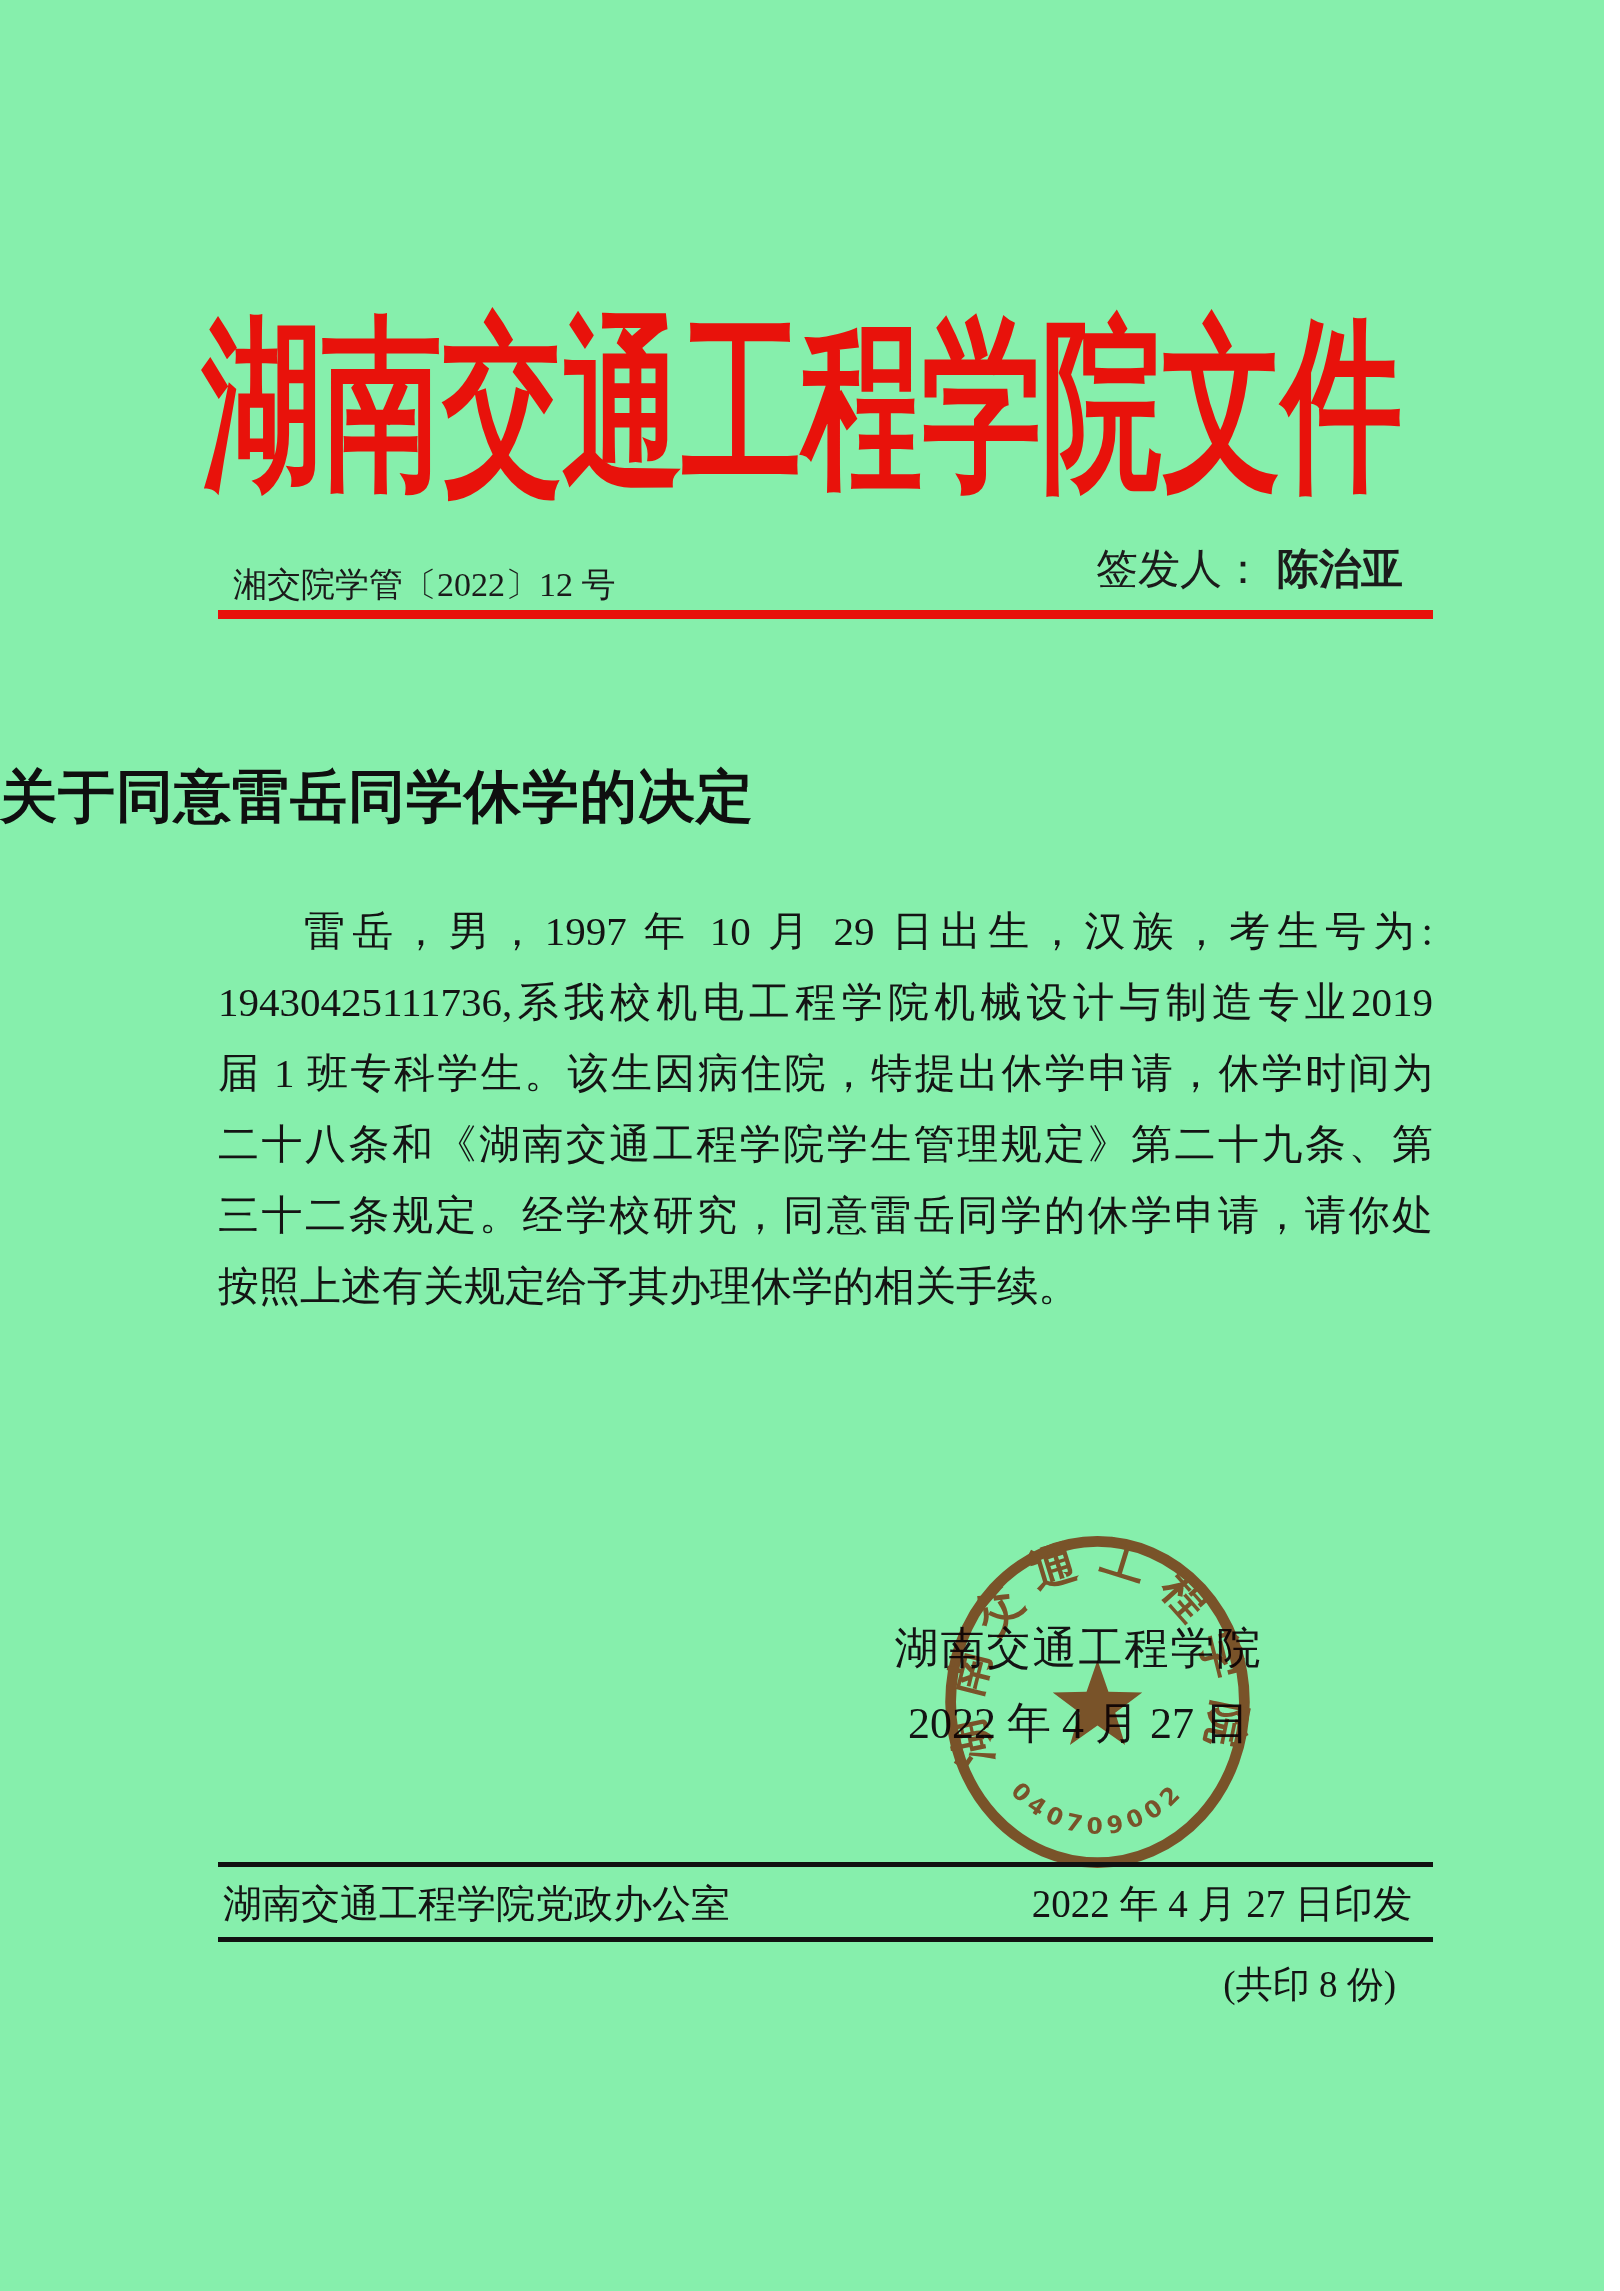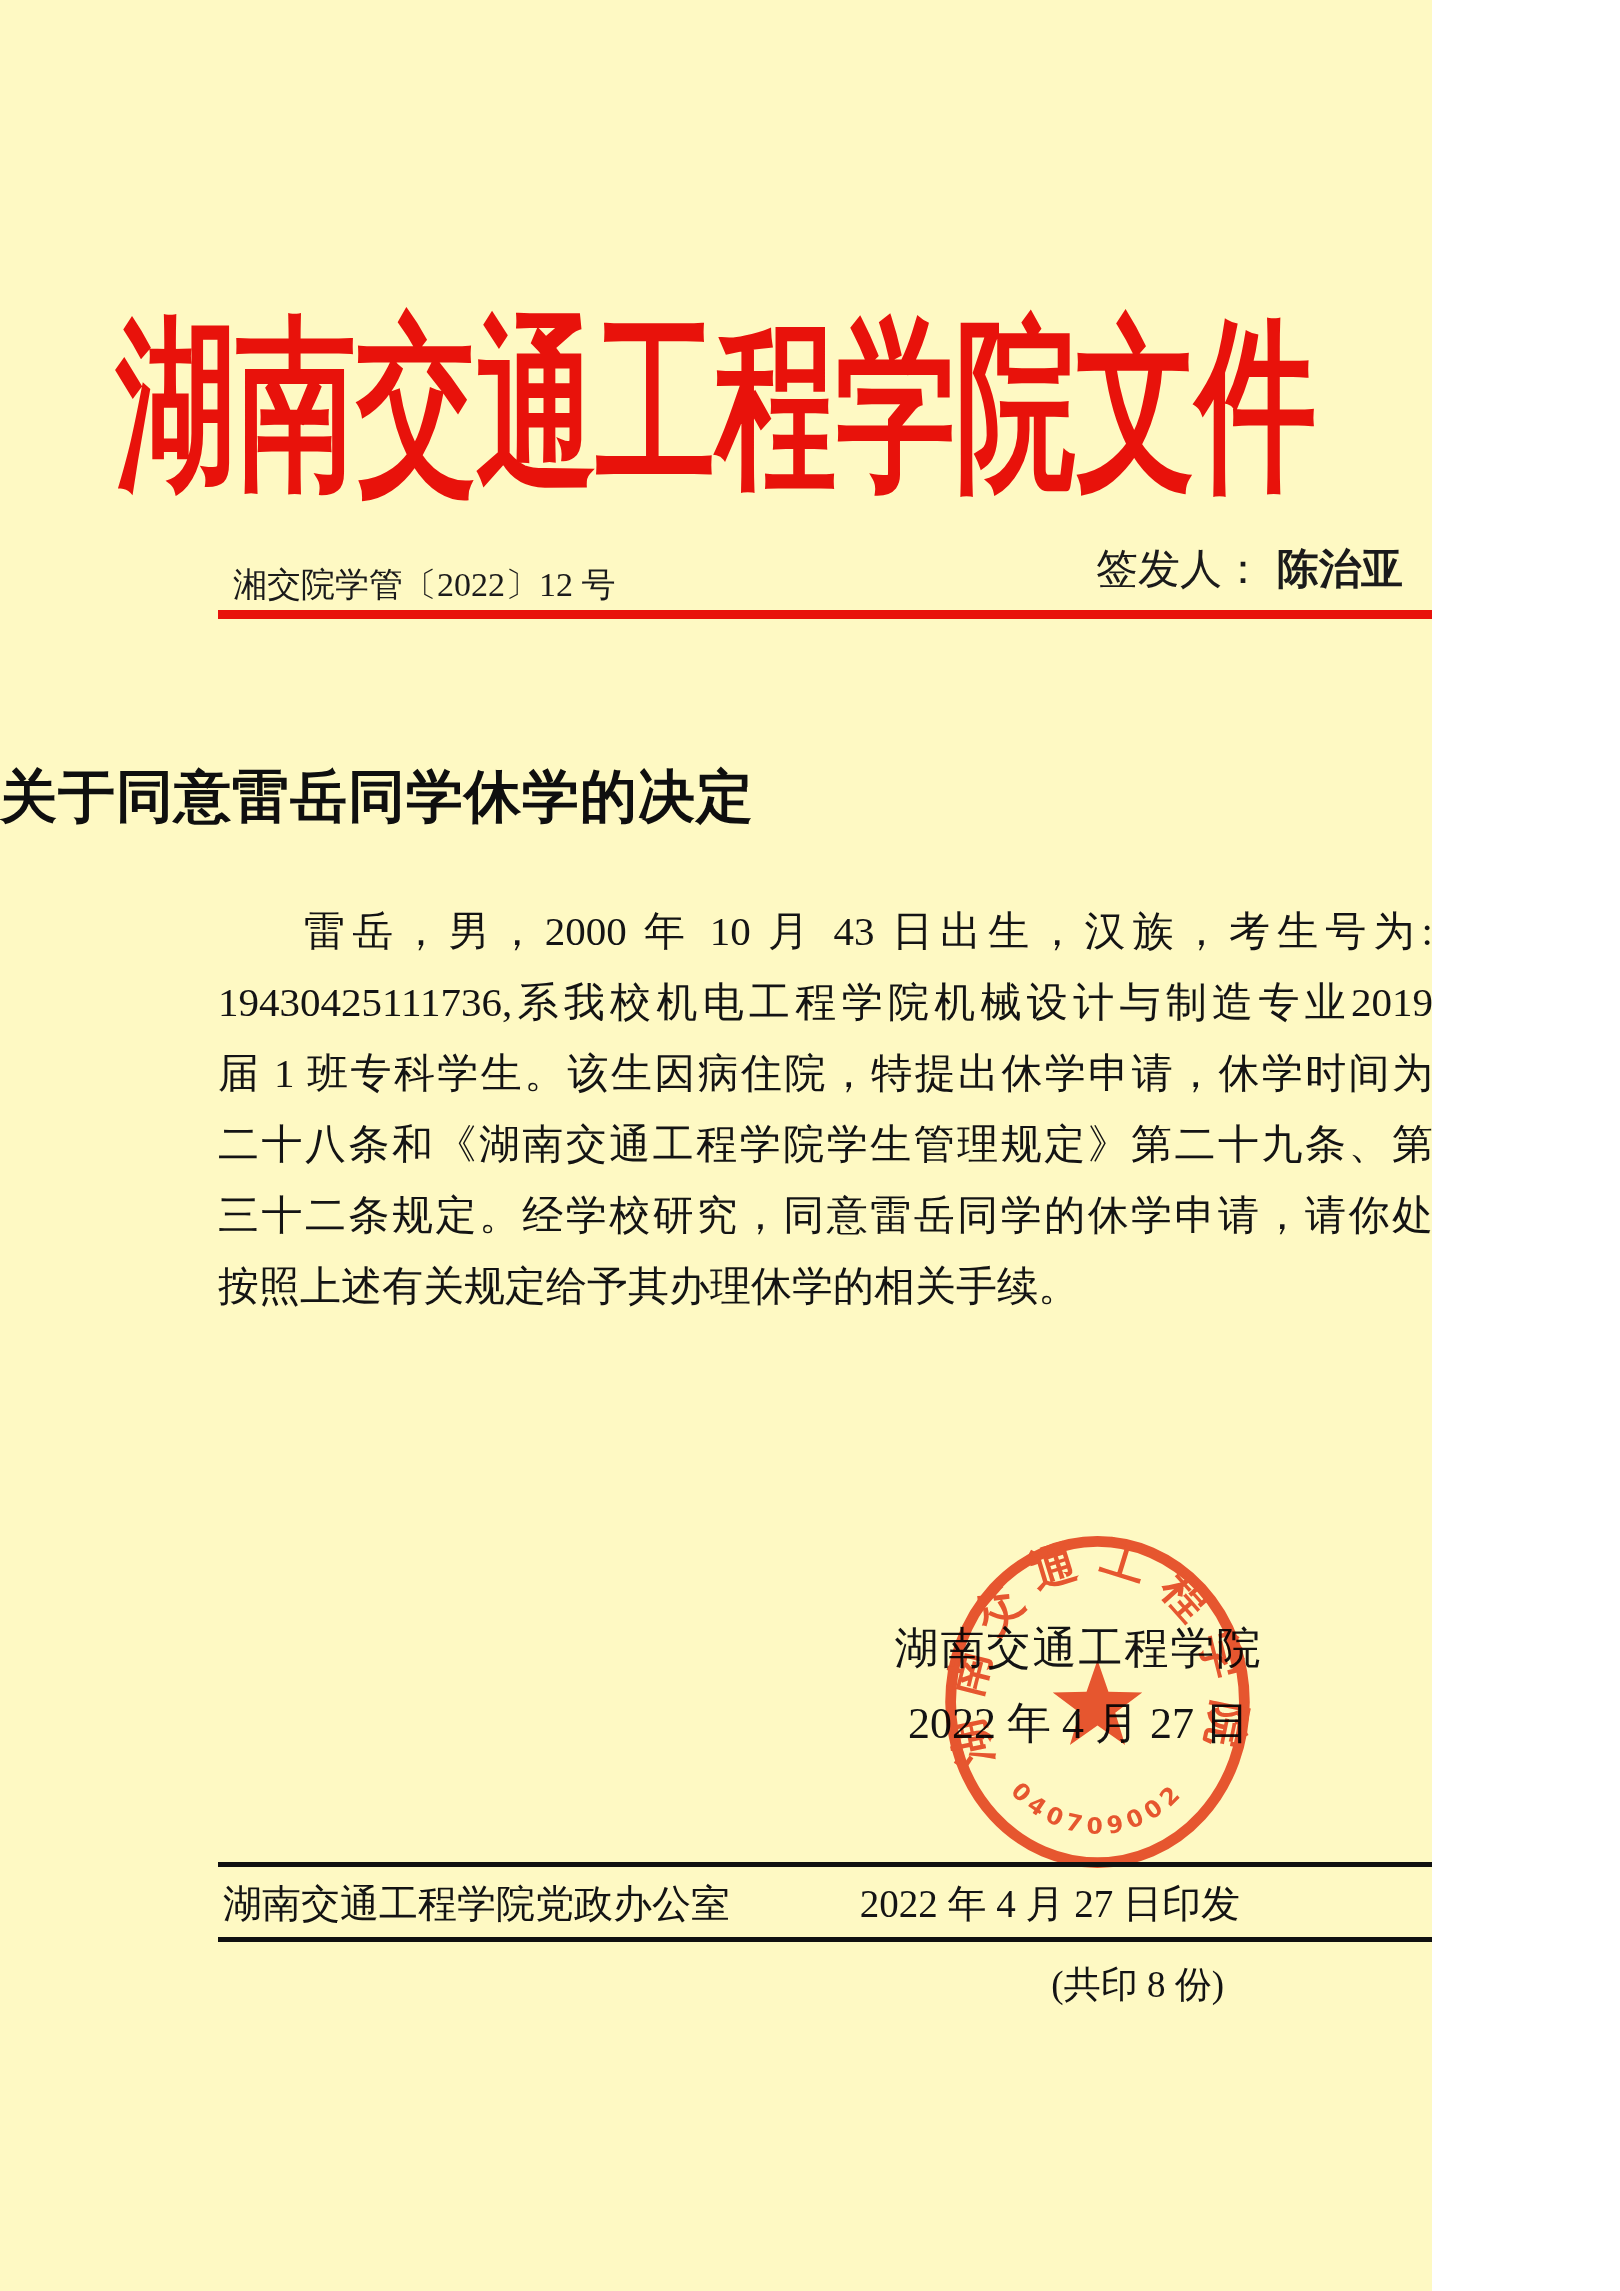--- a/index.html
+++ b/index.html
@@ -1,19 +1,19 @@
 <!DOCTYPE html>
 <html><head>
 <meta charset="utf-8">
 <style>
   html,body{margin:0;padding:0;background:#ffffff;}
   .page{
     position:relative;
-    width:1432px;height:2292px;
-    background:#fef9c3;
+    width:1604px;height:2292px;
+    background:#86efac;
     font-family:"Liberation Serif","DejaVu Serif",serif;
     color:#1b1b1b;
     overflow:hidden;
   }
   
   .org-title{
     position:absolute;top:347px;left:0;width:100%;
     text-align:center;
     font-size:120px;line-height:120px;font-weight:900;
     color:#e8120b;
@@ -90,21 +90,21 @@
 
   <div class="doc-number">湘交院学管〔2022〕12 号</div>
 
   <div class="issuer"><span>签发人：</span><span class="name">陈治亚</span></div>
 
   <div class="red-rule"></div>
 
   <div class="doc-title">关于同意雷岳同学休学的决定</div>
 
   <div class="body-block">
-    <div class="bline justify indent">雷岳，男，2000 年 10 月 43 日出生，汉族，考生号为:</div>
+    <div class="bline justify indent">雷岳，男，1997 年 10 月 29 日出生，汉族，考生号为:</div>
     <div class="bline justify">19430425111736,系我校机电工程学院机械设计与制造专业2019</div>
     <div class="bline justify">届 1 班专科学生。该生因病住院，特提出休学申请，休学时间为</div>
     <div class="bline justify">二十八条和《湖南交通工程学院学生管理规定》第二十九条、第</div>
     <div class="bline justify">三十二条规定。经学校研究，同意雷岳同学的休学申请，请你处</div>
     <div class="bline">按照上述有关规定给予其办理休学的相关手续。</div>
   </div>
 
   <div class="sig-org">湖南交通工程学院</div>
   <div class="sig-date">2022 年 4 月 27 日</div>
 

